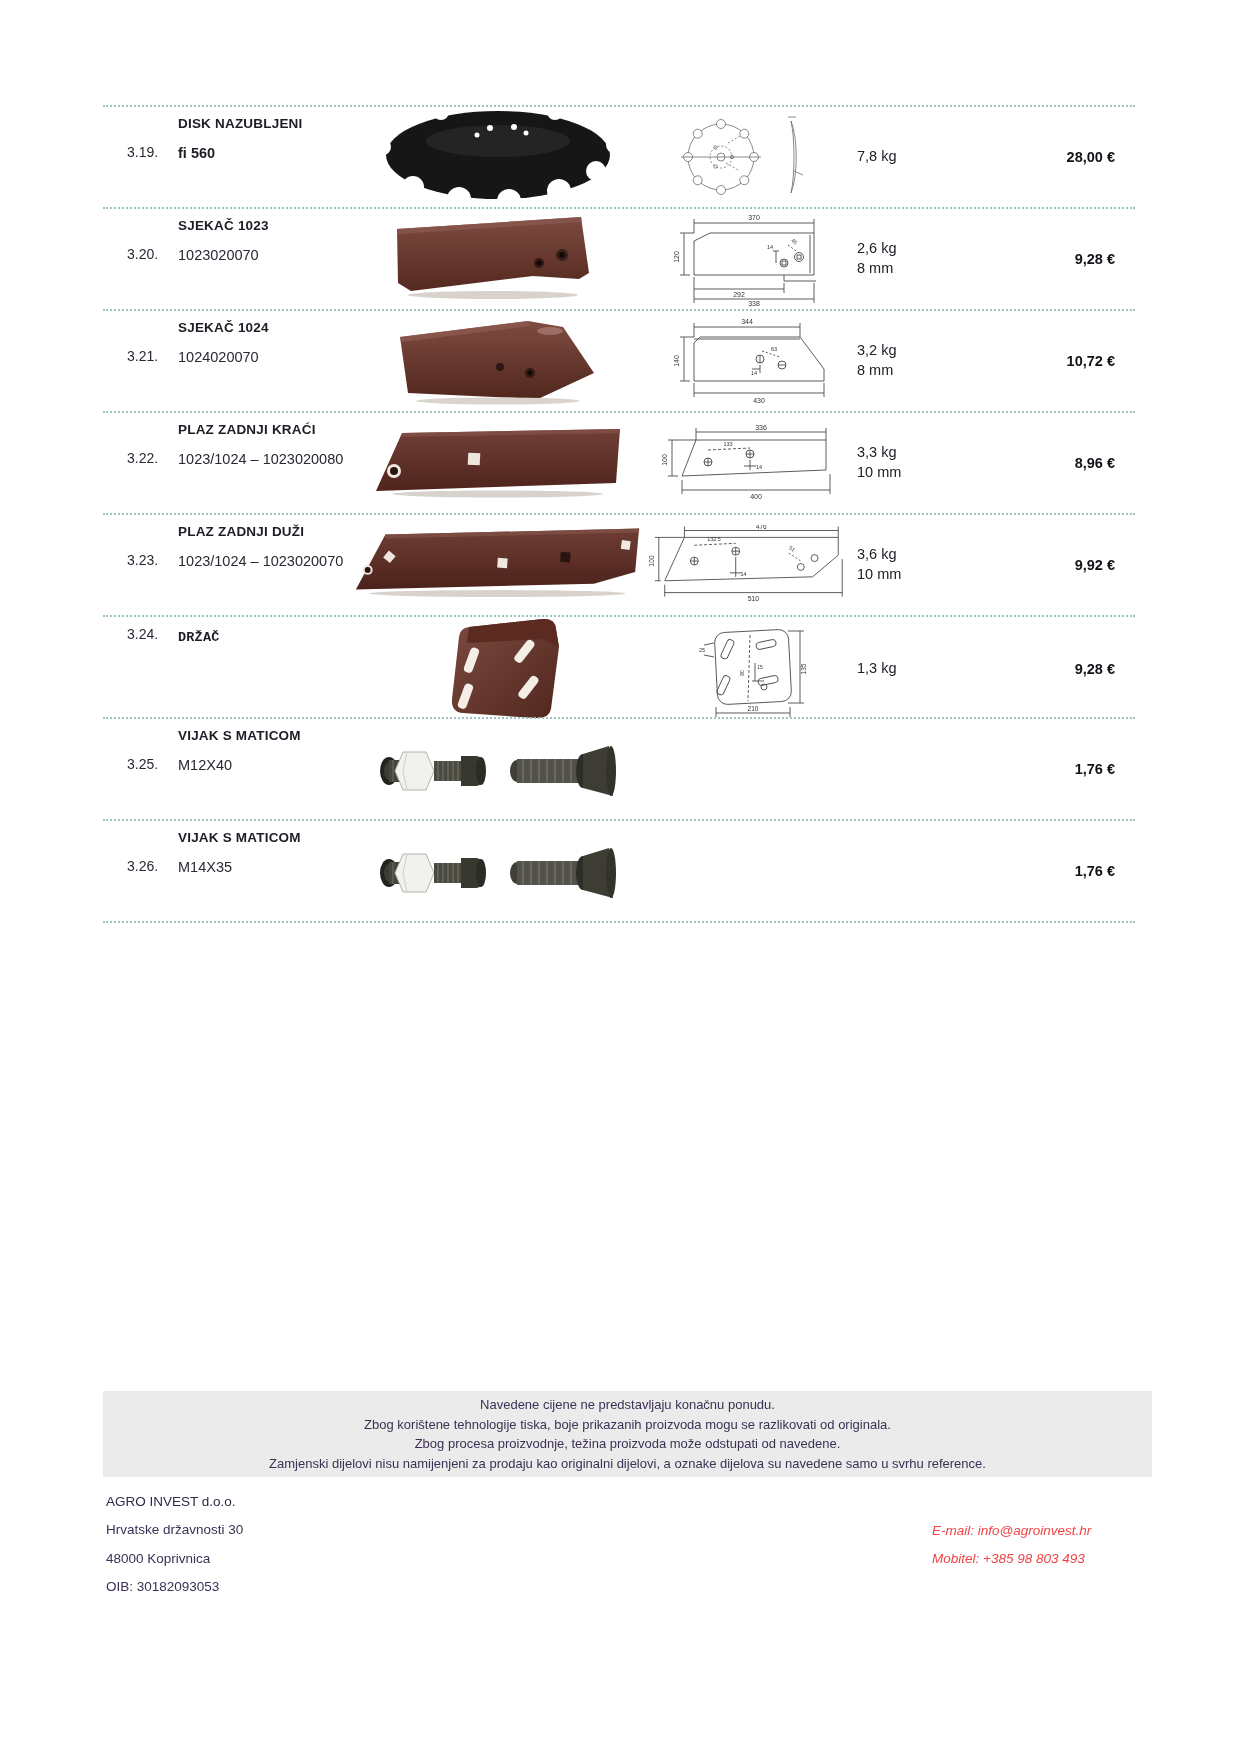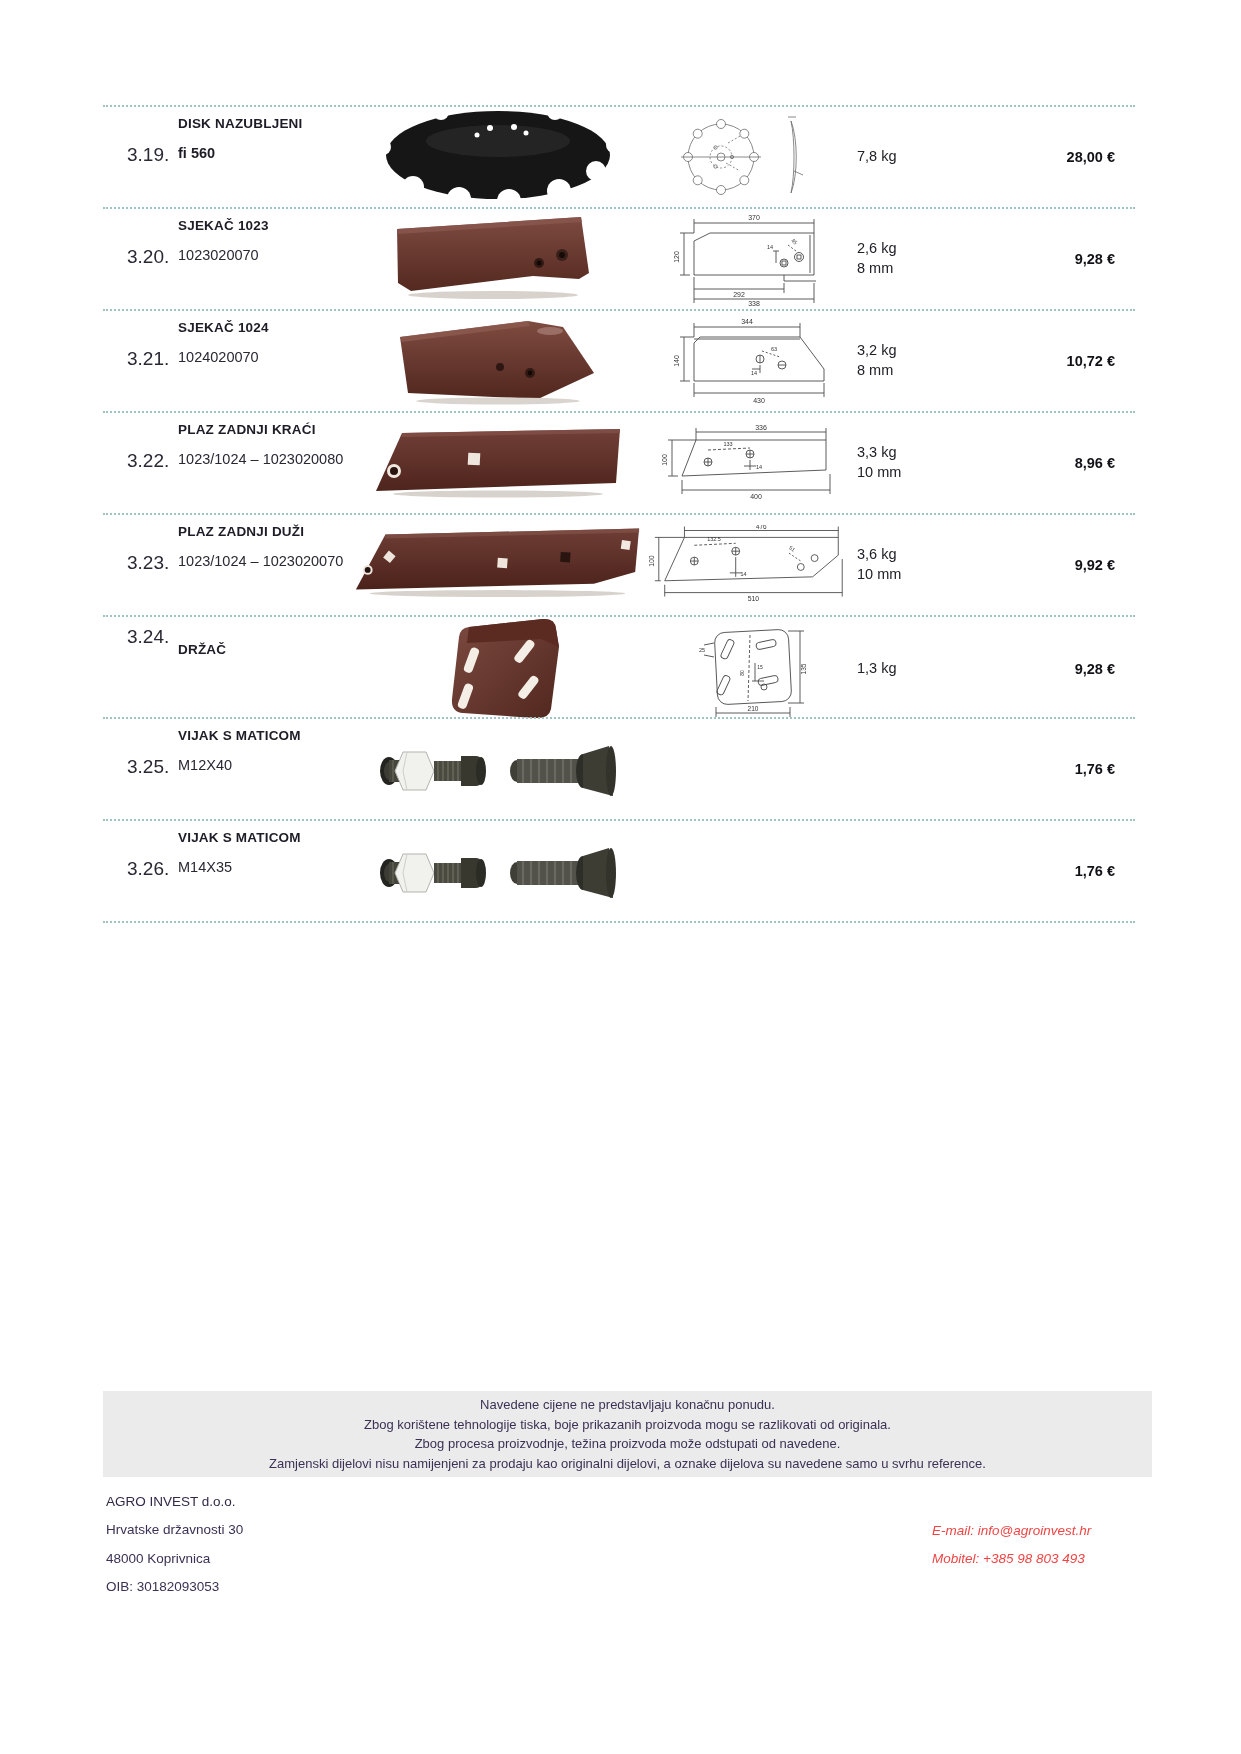--- a/index.html
+++ b/index.html
@@ -13,28 +13,28 @@
     grid-template-columns:75px 172px 295px 212px 115px 1fr;
     height:100px;
     border-top:2px dotted #9fc3c0;
     align-items:center;
     position:relative;
   }
   .row:last-child{border-bottom:2px dotted #9fc3c0;}
   .c{min-width:0;}
   .no{
     align-self:start;margin-top:37px;padding-left:24px;
-    font-size:19px;color:#2a2833;
+    font-size:14px;color:#2a2833;
   }
   .txt{align-self:start;margin-top:9px;}
   .title{font-size:13.5px;font-weight:bold;letter-spacing:.2px;color:#1e1c26;}
   .code{font-size:14.5px;margin-top:14px;color:#2a2833;}
   .code.bold{font-weight:bold;color:#1e1c26;}
   .row.inline-title .no{margin-top:9px;}
-  .row.inline-title .title{margin-top:16px;}
+  .row.inline-title .title{margin-top:4px;font-family:Liberation Mono, monospace;}
   .photo{display:flex;justify-content:center;align-items:center;}
   .draw{display:flex;justify-content:center;align-items:center;}
   .weight{font-size:14.5px;line-height:1.35;color:#222028;}
   .price{font-size:14.5px;font-weight:bold;text-align:right;padding-right:20px;color:#121117;}
   .draw svg text{font-family:"Liberation Sans",sans-serif;}
   .notice{
     position:absolute;left:103px;top:1391px;width:1049px;height:86px;
     background:#ebebeb;display:flex;flex-direction:column;justify-content:center;
     text-align:center;font-size:13px;line-height:1.5;color:#3c3154;
   }

